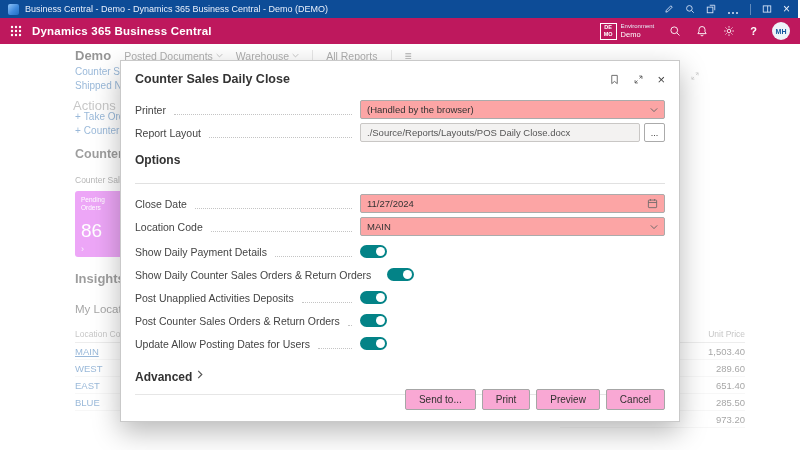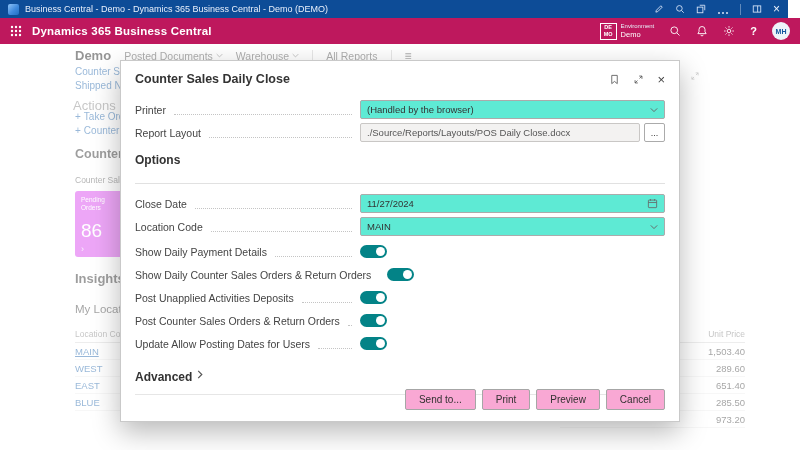--- a/index.html
+++ b/index.html
@@ -1,21 +1,21 @@
 <!DOCTYPE html>
 <html><head>
 <meta charset="utf-8">
 <style>
   * { margin:0; padding:0; box-sizing:border-box; }
   html,body { width:800px; height:450px; overflow:hidden; }
   body { position:relative; font-family:"Liberation Sans","DejaVu Sans",sans-serif; background:#fff; }
   svg { display:block; }
 
   
-  .titlebar { position:absolute; top:0; left:0; right:12px; height:18px; background:#0d4c97;
+  .titlebar { position:absolute; top:0; left:0; right:2px; height:18px; background:#0d4c97;
     display:flex; align-items:center; padding:0 8px; gap:6px; z-index:30; }
   .app-ico { width:11px; height:11px; border-radius:2px; flex:none;
     background:linear-gradient(135deg,#8fc3f7 0%,#3f8ade 55%,#1f6ec2 100%); }
   .win-title { font-size:9px; color:#e9f0fc; white-space:nowrap; }
   .tb-icons { margin-left:auto; display:flex; align-items:center; gap:11px; color:#d7e4f8; }
   .tb-icons svg { width:10px; height:10px; stroke:currentColor; fill:none; stroke-width:1.4; }
   .tb-close { font-size:12px; line-height:1; color:#eaf1fc; }
   .tb-sep { width:1px; height:11px; background:rgba(255,255,255,.35); }
   .tb-dots span { display:inline-block; width:2px; height:2px; border-radius:50%; background:#d7e4f8; margin:0 1px; }
 
@@ -87,21 +87,21 @@
   .dialog-title { font-size:12.5px; font-weight:700; color:#333; }
   .dialog-icons { margin-left:auto; display:flex; align-items:center; gap:13px; color:#555; }
   .dialog-icons svg { width:11px; height:11px; stroke:currentColor; fill:none; stroke-width:1.2; }
   .dlg-close { font-size:13px; line-height:1; color:#444; }
 
   .dialog-body { padding:0 14px; }
   .drow { display:flex; align-items:center; height:19px; margin-top:4px; }
   .dlabel { font-size:10.5px; color:#444; white-space:nowrap; }
   .leader { flex:1 1 auto; border-bottom:1px dotted #c4c4c4; margin:0 8px; height:11px; }
   .ctrl { width:305px; flex:none; display:flex; align-items:center; }
-  .field { height:19px; border:1px solid #ababab; border-radius:2px; background:#5eead4; display:flex;
+  .field { height:19px; border:1px solid #ababab; border-radius:2px; background:#fca5a5; display:flex;
     align-items:center; padding:0 6px; font-size:9.5px; color:#333; flex:1; white-space:nowrap; overflow:hidden; }
   .field.disabled { background:#f3f2f1; border-color:#c9c7c5; color:#555; }
   .field .chev { margin-left:auto; }
   .field .chev svg, .field .cal svg { width:8px; height:6px; stroke:#666; fill:none; stroke-width:1.2; }
   .field .cal { margin-left:auto; }
   .field .cal svg { width:11px; height:11px; }
   .browse-btn { width:21px; height:19px; margin-left:4px; border:1px solid #ababab; border-radius:2px;
     background:#fff; font-size:9px; color:#333; flex:none; text-align:center; line-height:16px; font-family:inherit; }
   .mt10 { margin-top:10px; }
 

